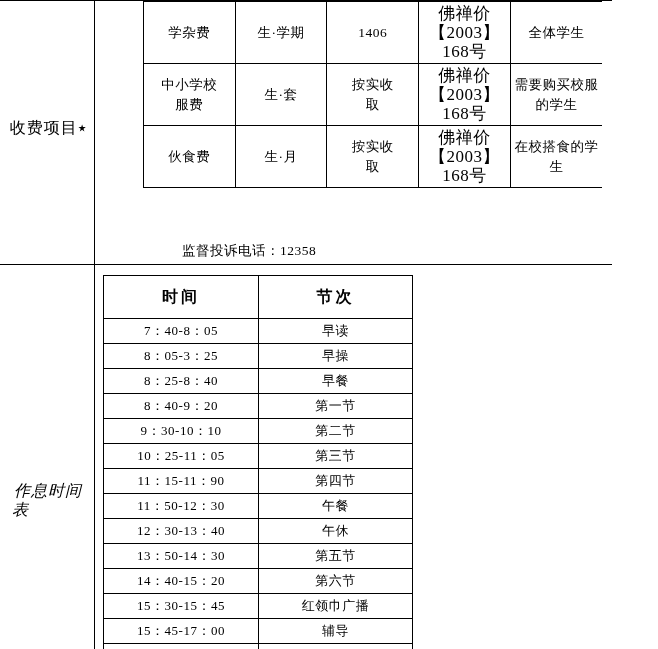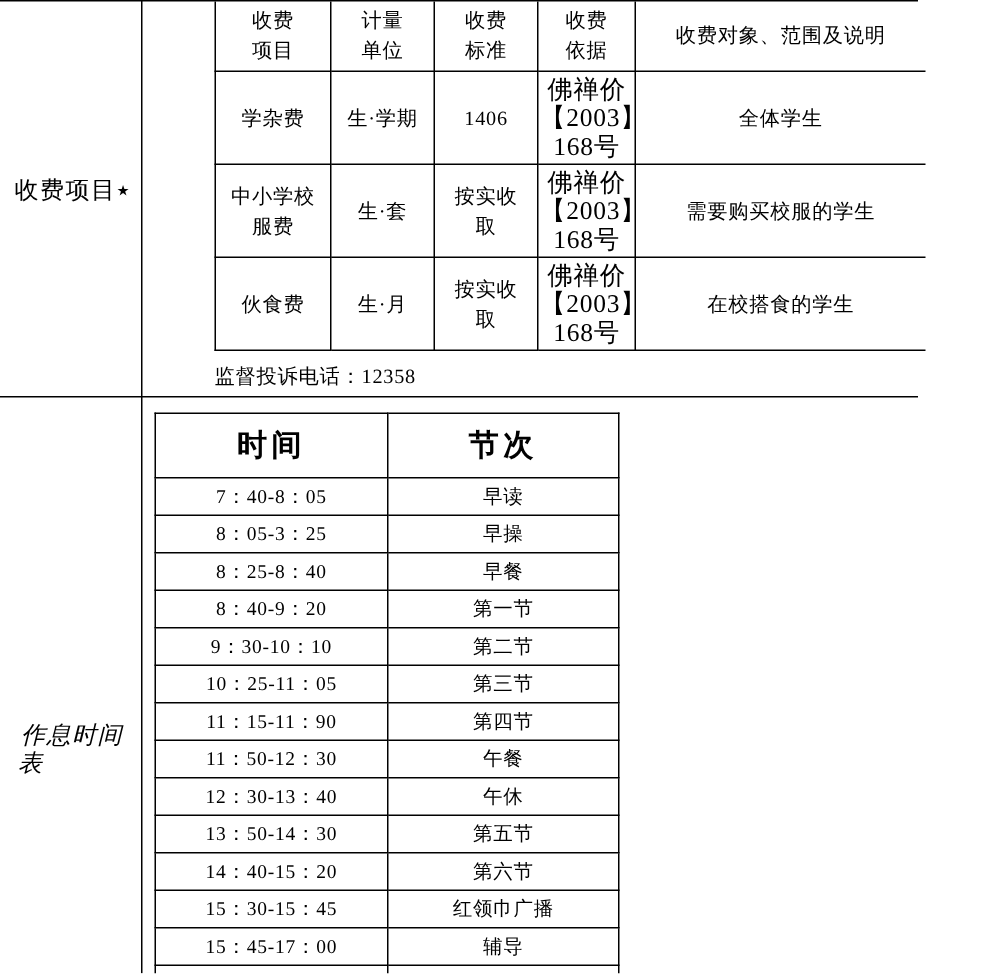--- a/index.html
+++ b/index.html
@@ -90,21 +90,21 @@
   .c-scope { width: 191px; }
 
   .fee-note {
     position: absolute;
     left: 143px;
     top: 239px;
     width: 212px;
     height: 24px;
     font-size: 13.5px;
     line-height: 24px;
-    text-align: left;
+    text-align: center;
     letter-spacing: 0.5px;
   }
 
   
   .sched-table {
     position: absolute;
     left: 103px;
     top: 275px;
     width: 305px;
     border-collapse: collapse;
@@ -114,21 +114,21 @@
   .sched-table td {
     border: 1px solid #000;
     text-align: center;
     vertical-align: middle;
     height: 22px;
     line-height: 22px;
     letter-spacing: 0.5px;
   }
   .sched-table tr.head td {
     height: 40px;
-    font-size: 20px;
+    font-size: 16px;
     font-weight: bold;
     letter-spacing: 3px;
   }
   .col-time { width: 152px; }
   .col-sess { width: 151px; }
   .sched-table td.time { font-family: "Liberation Serif", serif; }
 </style>
 </head>
 <body>
 
@@ -140,39 +140,20 @@
 
   <div class="rowlabel fee">收费项目٭</div>
 
   <div class="rowlabel sched">
     <span>作息时间</span>
     <span class="l2">表</span>
   </div>
 
   <table class="fee-table">
     <tbody>
-        <tr class="head">
-      <td class="c-item no-top">
-        <div>收费</div>
-        <div>项目</div>
-      </td>
-      <td class="c-unit no-top">
-        <div>计量</div>
-        <div>单位</div>
-      </td>
-      <td class="c-std no-top">
-        <div>收费</div>
-        <div>标准</div>
-      </td>
-      <td class="c-basis no-top">
-        <div>收费</div>
-        <div>依据</div>
-      </td>
-      <td class="c-scope no-top no-right">收费对象、范围及说明</td>
-    </tr>
 
     <tr class="body">
       <td>学杂费</td>
       <td>生·学期</td>
       <td>1406</td>
       <td class="basis">
         <div>佛禅价</div>
         <div>【2003】</div>
         <div>168号</div>
       </td>

